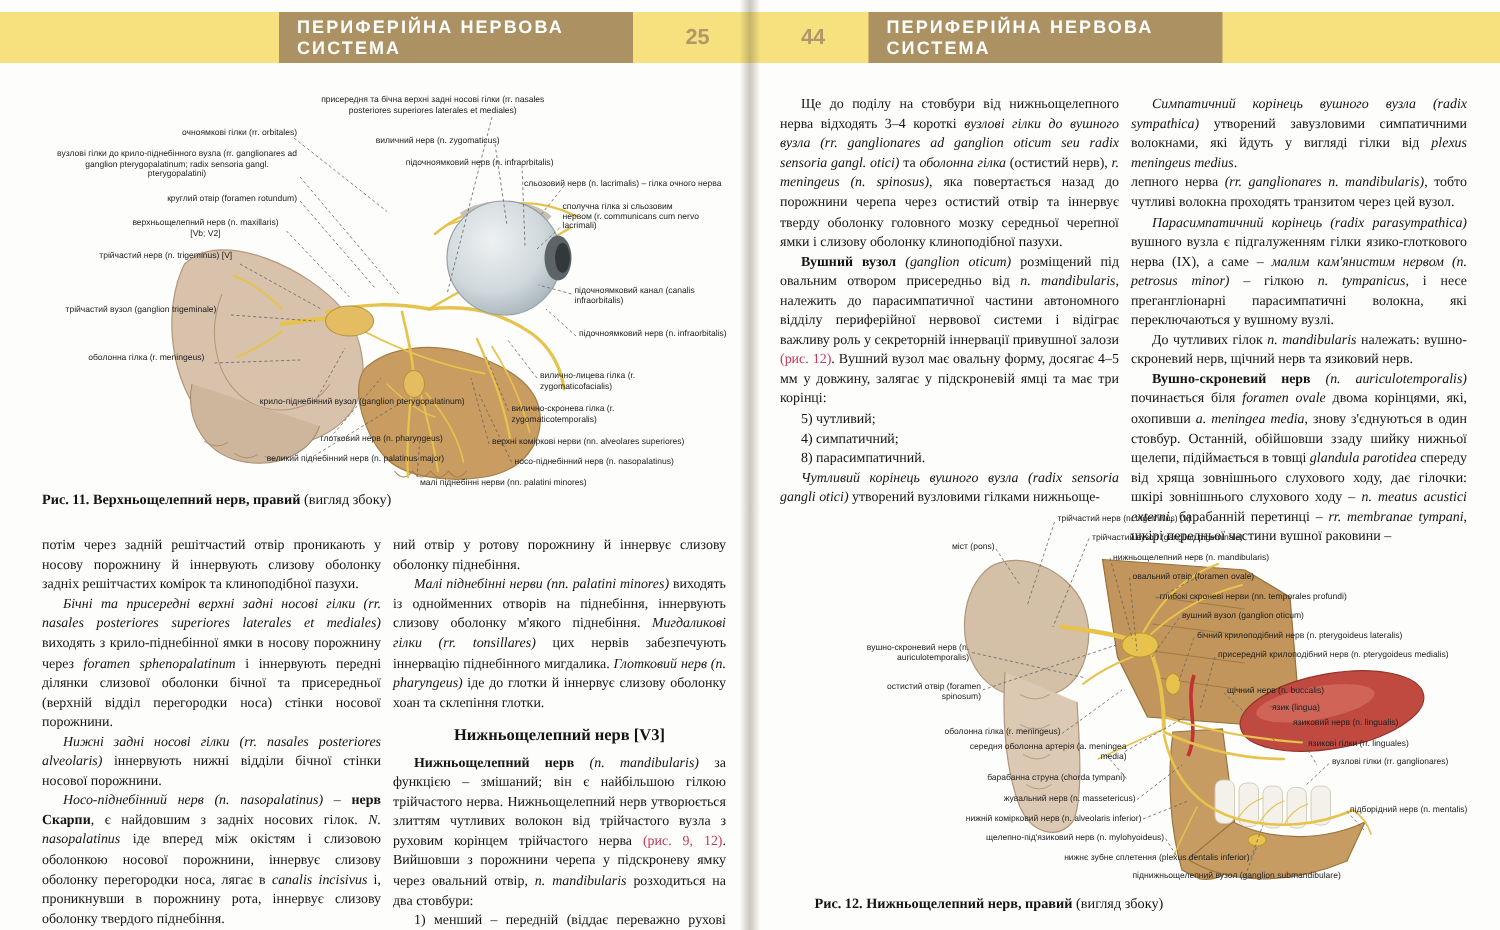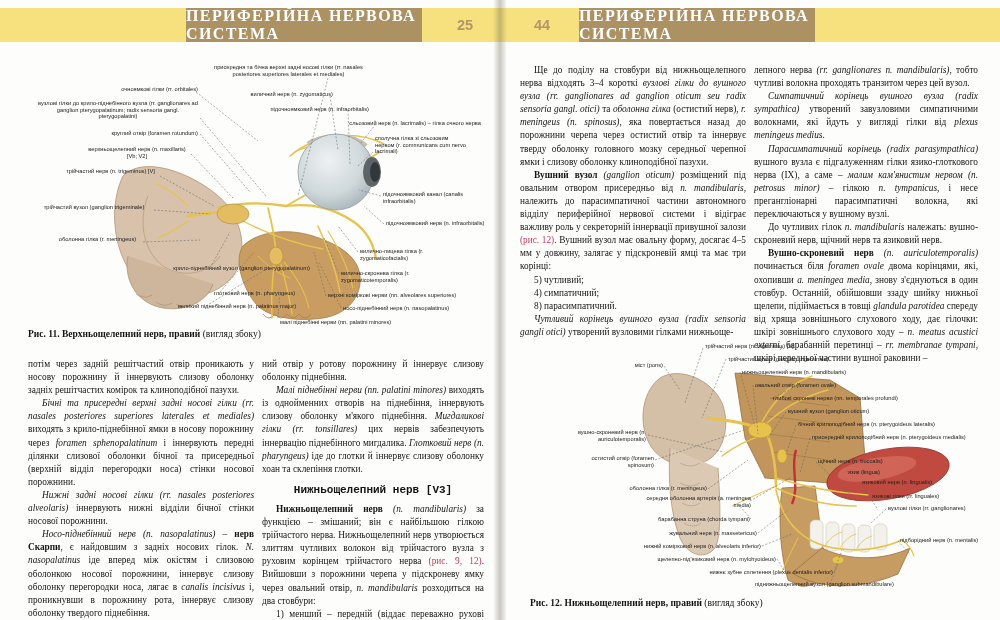--- a/index.html
+++ b/index.html
@@ -1,32 +1,32 @@
 <!DOCTYPE html>
 <html><head>
 <meta charset="utf-8">
 <style>
   * { margin:0; padding:0; box-sizing:border-box; }
   html,body { width:1000px; height:620px; }
   body { position:relative; background:#fdfdfb; font-family:"Liberation Serif",serif; overflow:hidden; }
   .band { position:absolute; top:8px; left:0; width:1000px; height:34px; background:#f6e17e; }
   .gold { position:absolute; top:0; height:34px; background:#ac9263; color:#fff;
-          font-family:Liberation Serif, serif; font-weight:bold; font-size:16px;
-          letter-spacing:1.4px; display:flex; align-items:center; justify-content:center; }
+          font-family:Liberation Sans, sans-serif; font-weight:bold; font-size:12px;
+          letter-spacing:1.4px; display:flex; align-items:center; justify-content:center;padding-left:12px; }
   .pgnum { position:absolute; top:0; height:34px; display:flex; align-items:center;
            color:#b29769; font-family:"Liberation Sans",sans-serif; font-weight:bold; font-size:14.5px; }
   .gutter { position:absolute; left:493px; top:0; width:14px; height:620px;
             background:linear-gradient(to right, rgba(110,100,80,0) 0%, rgba(95,85,65,.32) 50%, rgba(110,100,80,0) 100%); }
   .col { position:absolute; font-size:9.3px; line-height:13.1px; color:#141414; text-align:justify; }
   .para { text-indent:14px; }
   .para.ni { text-indent:0; }
   .s-i { font-style:italic; }
   .s-b { font-weight:bold; }
   .s-r { color:#c43a5c; }
-  .subhead { font-family:Liberation Mono, monospace; font-weight:bold; font-size:11px;
+  .subhead { font-family:Liberation Serif, serif; font-weight:bold; font-size:11px;
              text-align:center; text-indent:0; margin:8px 0 6px; }
   .fig { position:absolute; }
   .fig svg { position:absolute; left:0; top:0; }
   .lbl { position:absolute; font-family:"Liberation Sans",sans-serif; font-size:5.7px;
          line-height:6.7px; color:#222; }
   .cap { position:absolute; font-size:9.5px; color:#141414;font-family:Liberation Serif, serif; }
 </style>
 </head>
 <body>
 
@@ -149,22 +149,22 @@
 
 <div class="col" style="left:520px;top:64px;width:226px">
   <p class="para"><span>Ще до поділу на стовбури від нижньощелепного нерва відходять 3–4 короткі </span><span class="s-i">вузлові гілки до вушного вузла (rr. ganglionares ad ganglion oticum seu radix sensoria gangl. otici) </span><span>та </span><span class="s-i">оболонна гілка </span><span>(остистий нерв), </span><span class="s-i">r. meningeus (n. spinosus)</span><span>, яка повертається назад до порожнини черепа через остистий отвір та іннервує тверду оболонку головного мозку середньої черепної ямки і слизову оболонку клиноподібної пазухи.</span></p>
   <p class="para"><span class="s-b">Вушний вузол </span><span class="s-i">(ganglion oticum) </span><span>розміщений під овальним отвором присередньо від </span><span class="s-i">n. mandibularis</span><span>, належить до парасимпатичної частини автономного відділу периферійної нервової системи і відіграє важливу роль у секреторній іннервації привушної залози </span><span class="s-r">(рис. 12)</span><span>. Вушний вузол має овальну форму, досягає 4–5 мм у довжину, залягає у підскроневій ямці та має три корінці:</span></p>
   <p class="para"><span>5) чутливий;</span></p>
   <p class="para"><span>4) симпатичний;</span></p>
   <p class="para"><span>8) парасимпатичний.</span></p>
   <p class="para"><span class="s-i">Чутливий корінець вушного вузла (radix sensoria gangli otici) </span><span>утворений вузловими гілками нижньоще-</span></p>
 </div>
 <div class="col" style="left:754px;top:64px;width:224px">
+  <p class="para"><span class="s-i">Симпатичний корінець вушного вузла (radix sympathica) </span><span>утворений завузловими симпатичними волокнами, які йдуть у вигляді гілки від </span><span class="s-i">plexus meningeus medius</span><span>.</span></p>
   <p class="para ni"><span>лепного нерва </span><span class="s-i">(rr. ganglionares n. mandibularis)</span><span>, тобто чутливі волокна проходять транзитом через цей вузол.</span></p>
-  <p class="para"><span class="s-i">Симпатичний корінець вушного вузла (radix sympathica) </span><span>утворений завузловими симпатичними волокнами, які йдуть у вигляді гілки від </span><span class="s-i">plexus meningeus medius</span><span>.</span></p>
   <p class="para"><span class="s-i">Парасимпатичний корінець (radix parasympathica) </span><span>вушного вузла є підгалуженням гілки язико-глоткового нерва (IX), а саме – </span><span class="s-i">малим кам'янистим нервом </span><span class="s-i">(n. petrosus minor) </span><span>– гілкою </span><span class="s-i">n. tympanicus</span><span>, і несе прегангліонарні парасимпатичні волокна, які переключаються у вушному вузлі.</span></p>
   <p class="para"><span>До чутливих гілок </span><span class="s-i">n. mandibularis </span><span>належать: вушно-скроневий нерв, щічний нерв та язиковий нерв.</span></p>
   <p class="para"><span class="s-b">Вушно-скроневий нерв </span><span class="s-i">(n. auriculotemporalis) </span><span>починається біля </span><span class="s-i">foramen ovale </span><span>двома корінцями, які, охопивши </span><span class="s-i">a. meningea media</span><span>, знову з'єднуються в один стовбур. Останній, обійшовши ззаду шийку нижньої щелепи, підіймається в товщі </span><span class="s-i">glandula parotidea </span><span>спереду від хряща зовнішнього слухового ходу, дає гілочки: шкірі зовнішнього слухового ходу – </span><span class="s-i">n. meatus acustici externi</span><span>, барабанній перетинці – </span><span class="s-i">rr. membranae tympani</span><span>, шкірі передньої частини вушної раковини –</span></p>
 </div>
 
 <div class="fig" style="left:530px;top:338px;width:460px;height:258px">
   <svg width="460" height="258" viewBox="0 0 460 258">
 
     <path d="M130,40 C110,55 108,90 122,110 C135,128 160,132 178,122 C195,112 200,85 192,65 C182,42 150,28 130,40 Z" fill="#d4bfa7" stroke="#b2957a" stroke-width="0.8"></path>
     <path d="M140,110 C138,140 140,175 150,200 C158,218 175,222 185,210 C192,198 190,160 188,130" fill="#dcc9b3" stroke="#b2957a" stroke-width="0.8"></path>
@@ -256,15 +256,15 @@
   <div class="lbl" style="left:38px;top:117px;width:86px;text-align:right">остистий отвір (foramen spinosum)</div>
   <div class="lbl" style="left:26px;top:147px;width:151px;text-align:right">оболонна гілка (r. meningeus)</div>
   <div class="lbl" style="left:115px;top:157px;width:106px;text-align:right">середня оболонна артерія (a. meningea media)</div>
   <div class="lbl" style="left:44px;top:178px;width:176px;text-align:right">барабанна струна (chorda tympani)</div>
   <div class="lbl" style="left:74px;top:192px;width:153px;text-align:right">жувальний нерв (n. massetericus)</div>
   <div class="lbl" style="left:60px;top:205px;width:171px;text-align:right">нижній комірковий нерв (n. alveolaris inferior)</div>
   <div class="lbl" style="left:78px;top:218px;width:168px;text-align:right">щелепно-під'язиковий нерв (n. mylohyoideus)</div>
   <div class="lbl" style="left:110px;top:231px;width:193px;text-align:right">нижнє зубне сплетення (plexus dentalis inferior)</div>
   <div class="lbl" style="left:225px;top:243px;width:245px;text-align:left">піднижньощелепний вузол (ganglion submandibulare)</div>
 </div>
-<div class="cap" style="left:530px;top:598px"><span class="s-b">Рис. 12. Нижньощелепний нерв, правий </span><span>(вигляд збоку)</span></div>
+<div class="cap" style="left:543px;top:598px"><span class="s-b">Рис. 12. Нижньощелепний нерв, правий </span><span>(вигляд збоку)</span></div>
 
 <div class="gutter"></div>
 
 </body></html>

